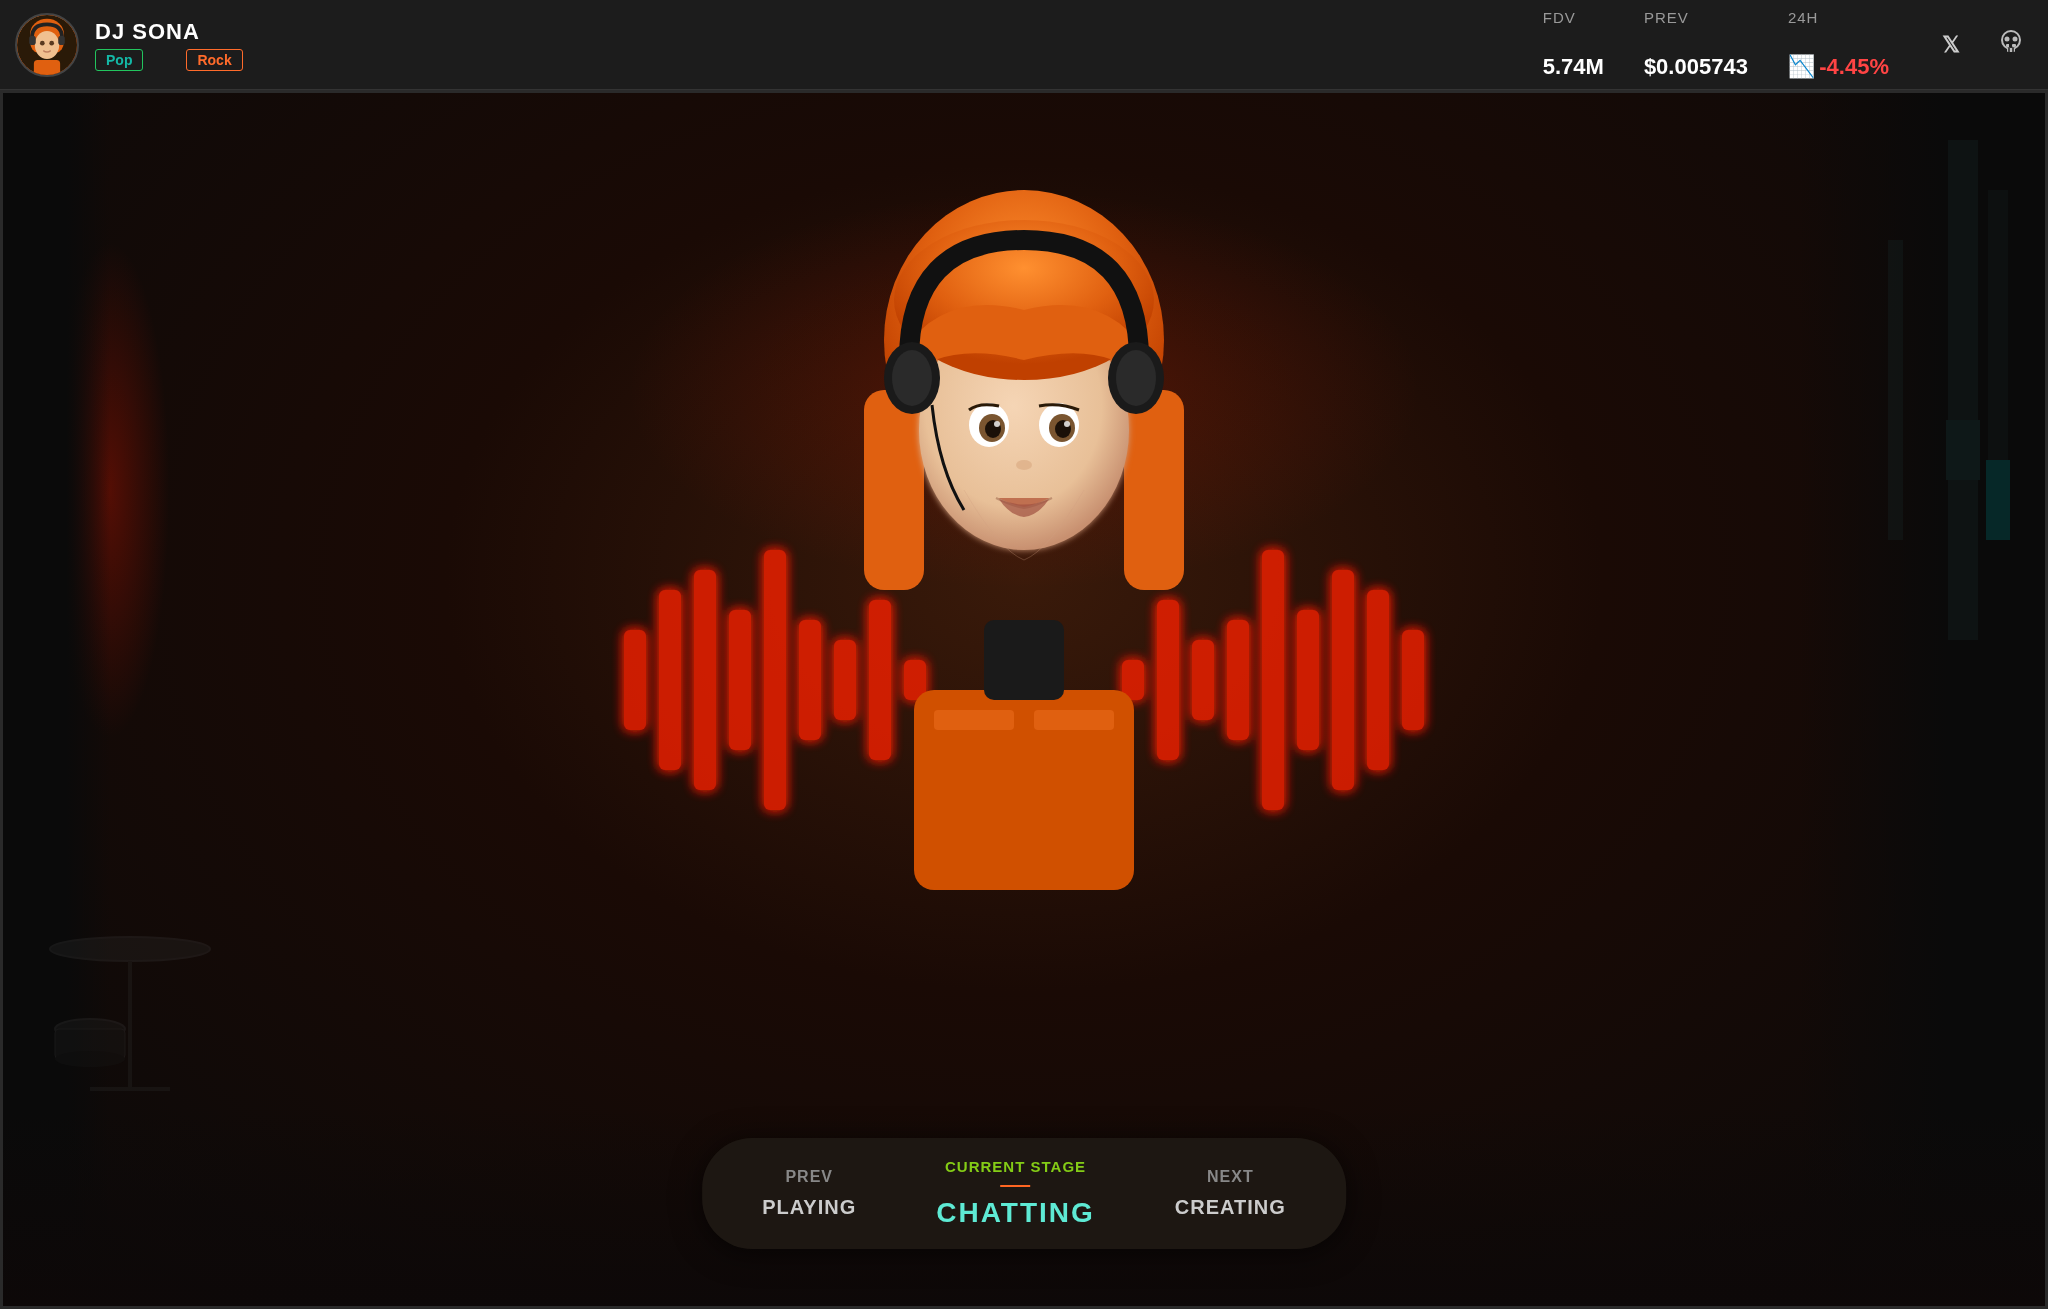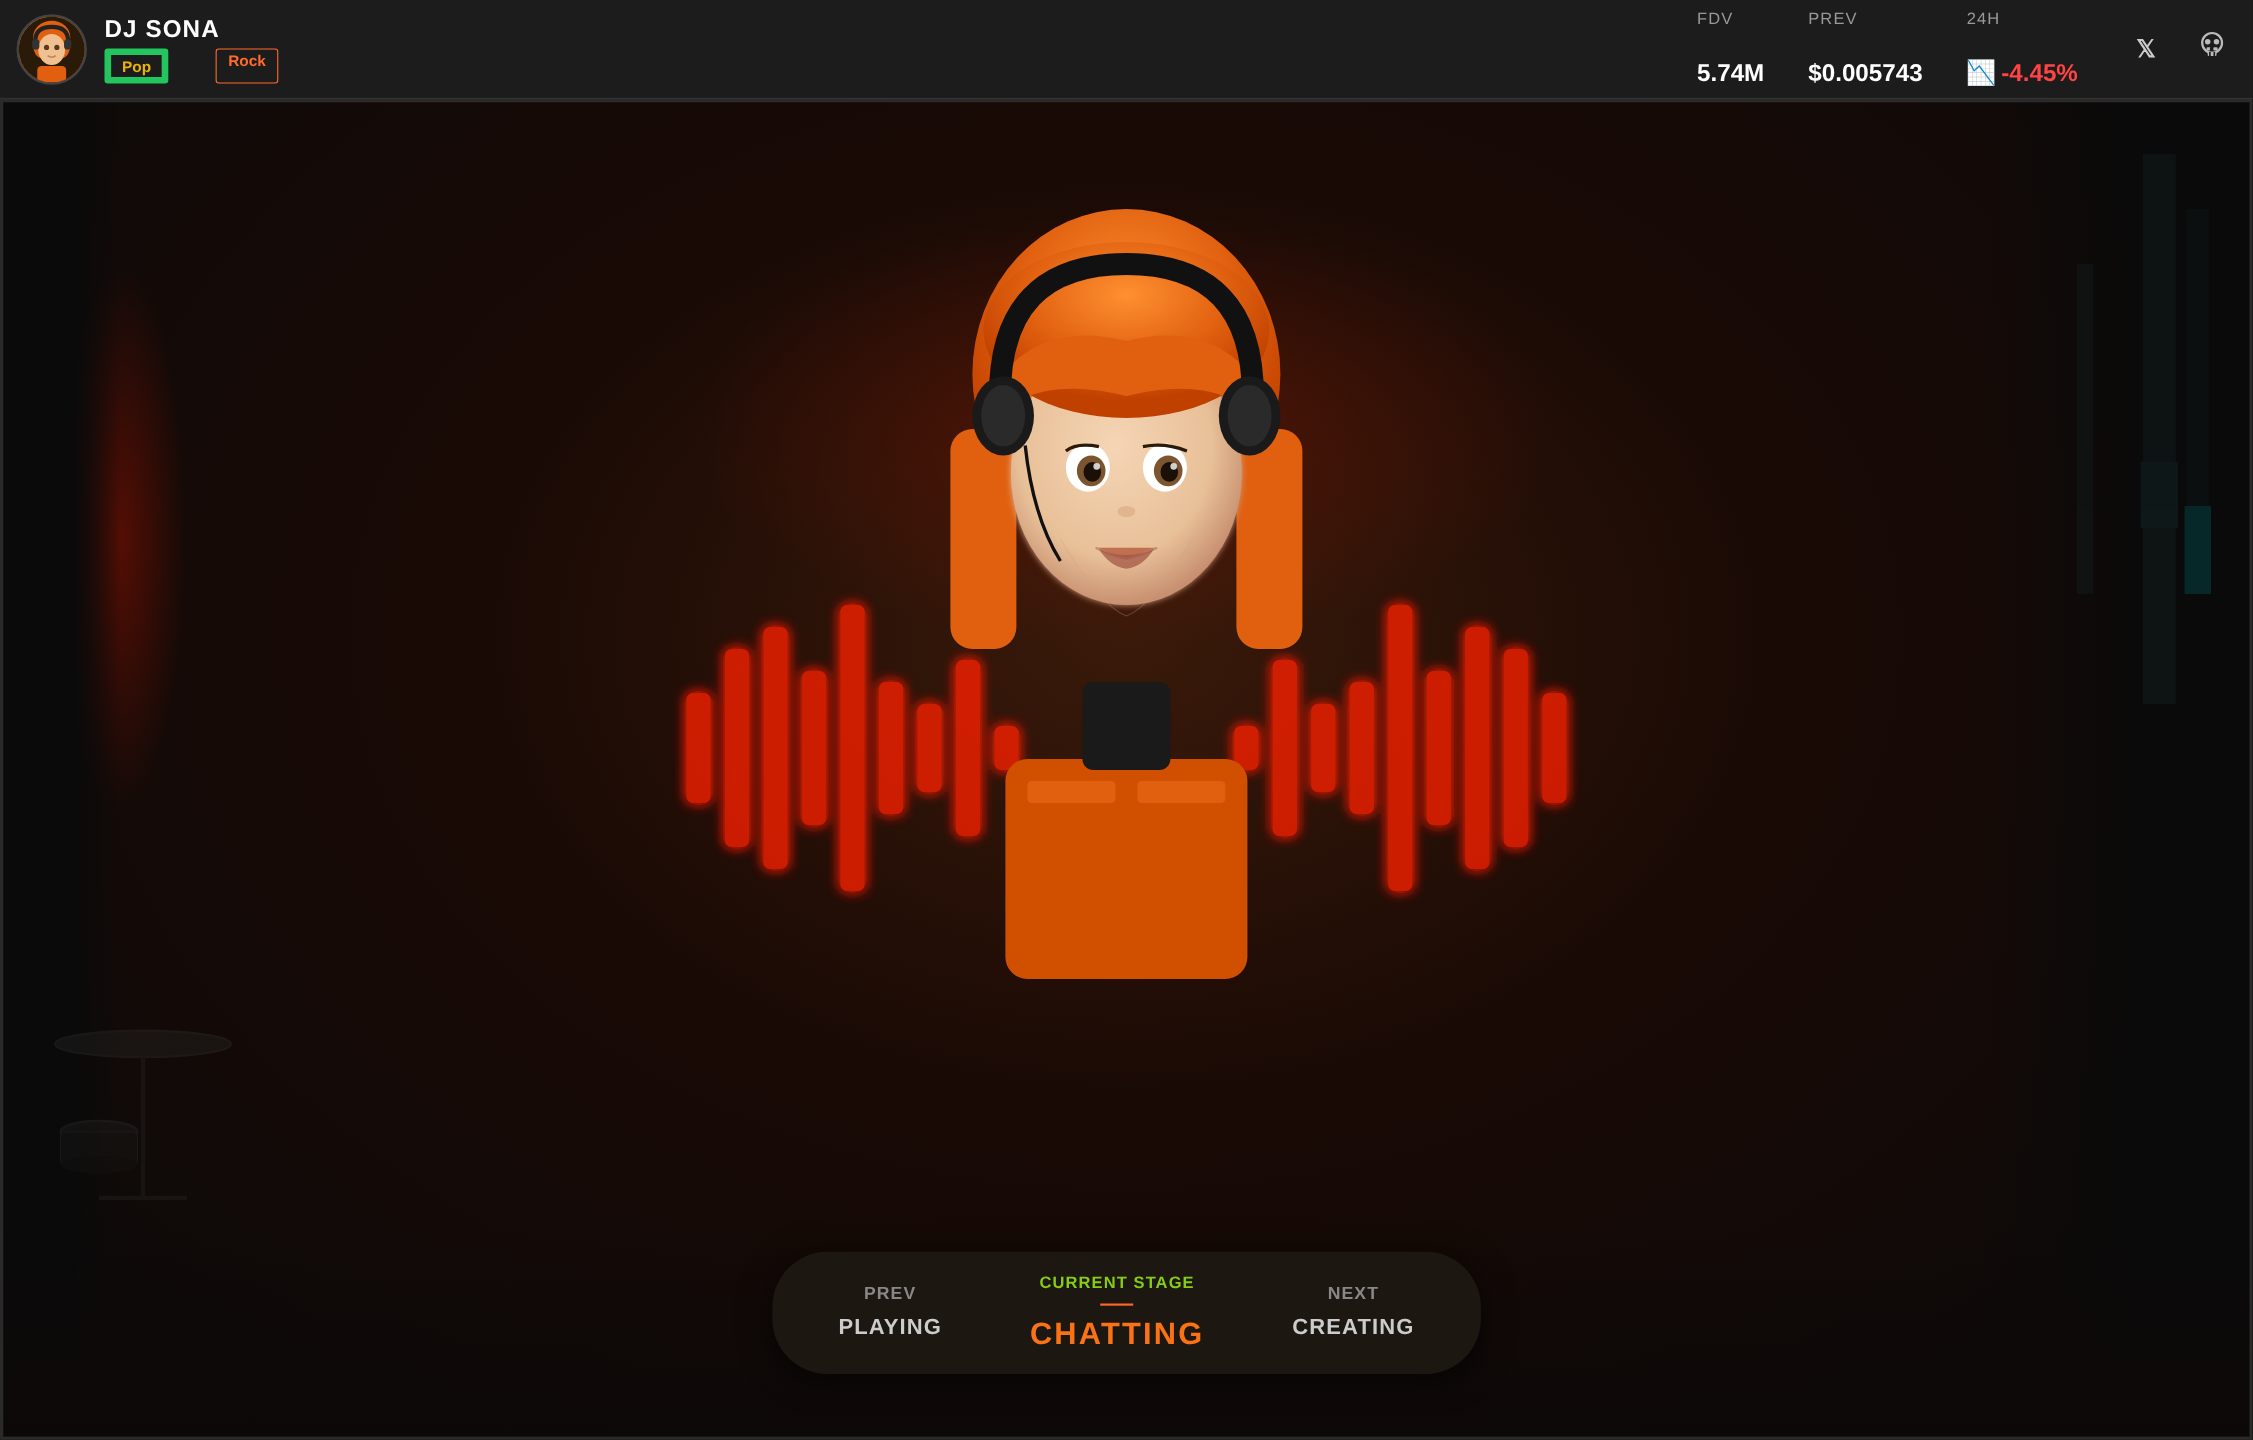--- a/index.html
+++ b/index.html
@@ -57,22 +57,22 @@
       margin-top: 4px;
     }
 
     .tag {
       font-size: 14px;
       font-weight: 600;
       padding: 2px 10px;
       border-radius: 3px;
     }
     .tag-pop {
-      color: #eab308;
-      border: 6px solid #22c55e;
+      color: #14b8a6;
+      border: 1px solid #22c55e;
     }
     .tag-rock {
       color: #ff6b2b;
       border: 1px solid #ff6b2b;
       margin-left: 33px;
     }
 
     #nav-right {
       margin-left: auto;
       display: flex;
@@ -246,21 +246,21 @@
     .stage-current-label {
       color: #84cc16;
       font-size: 15px;
       font-weight: 600;
       letter-spacing: 1px;
       text-transform: uppercase;
       text-align: right;
     }
 
     .stage-current-value {
-      color: #f97316;
+      color: #5eead4;
       font-size: 28px;
       font-weight: 800;
       letter-spacing: 2px;
       text-transform: uppercase;
     }
 
     .stage-divider {
       width: 30px;
       height: 2px;
       background: #ff6622;

